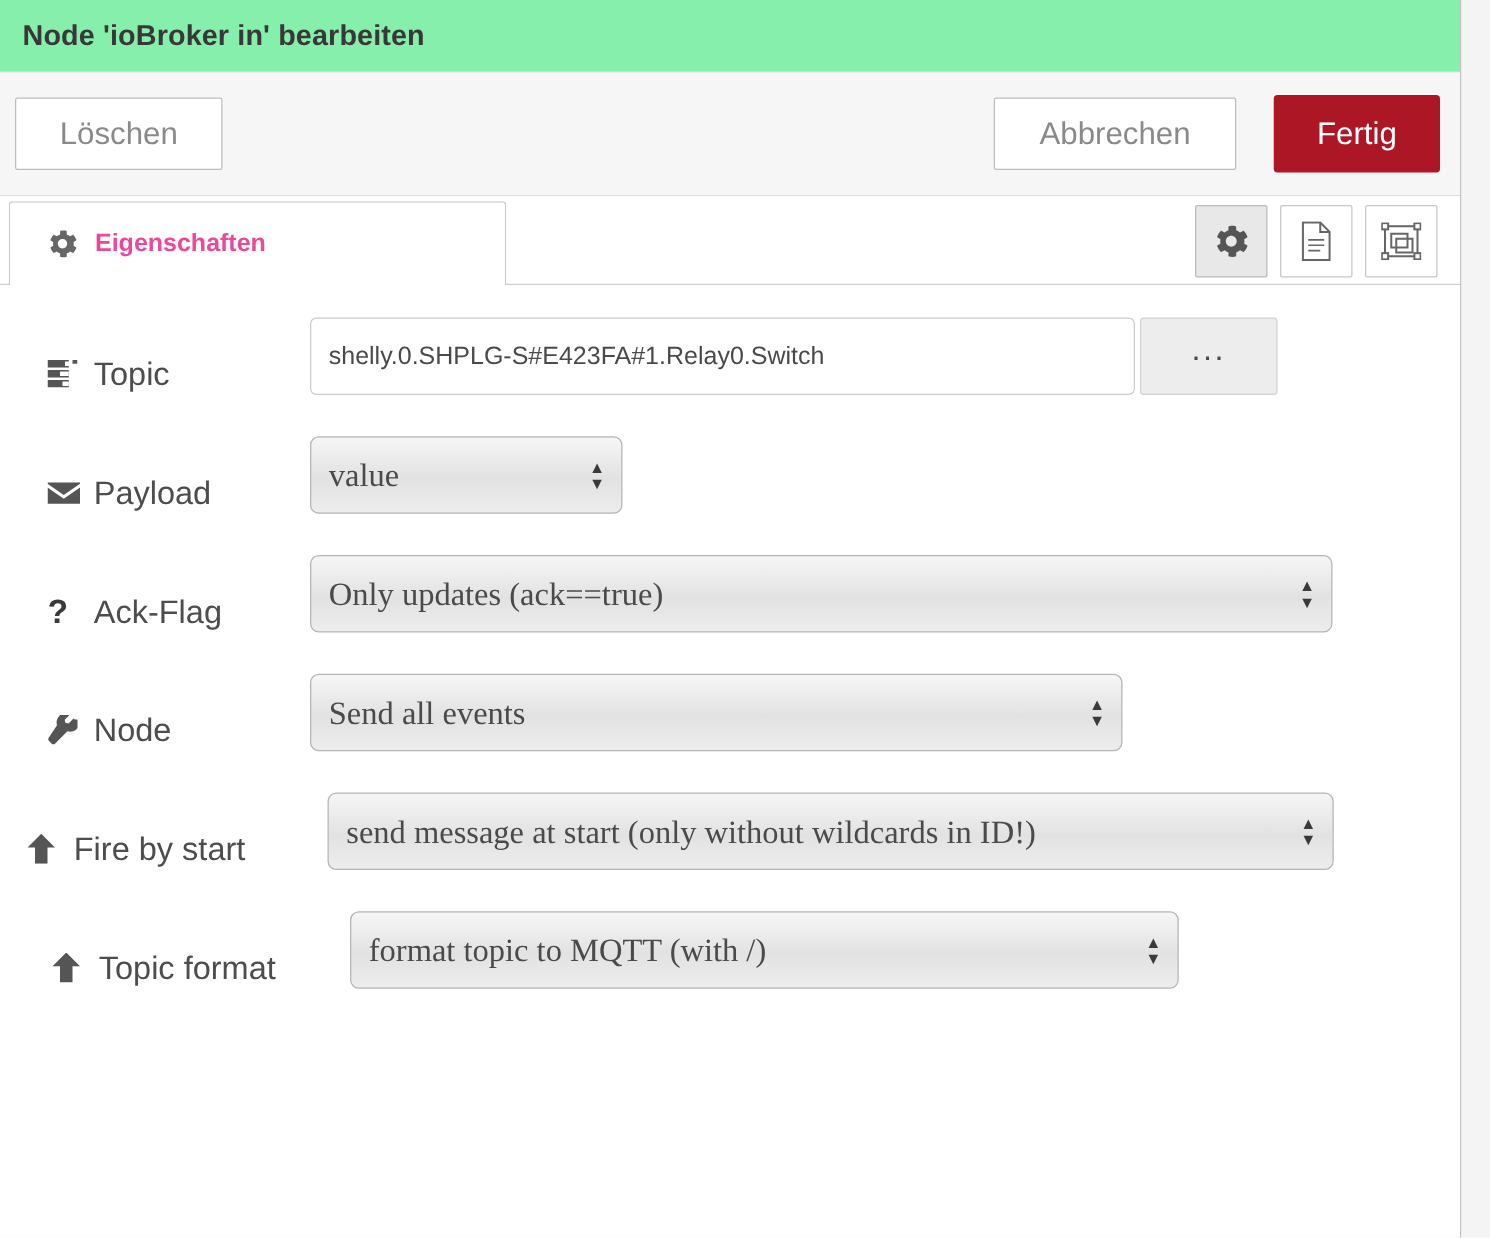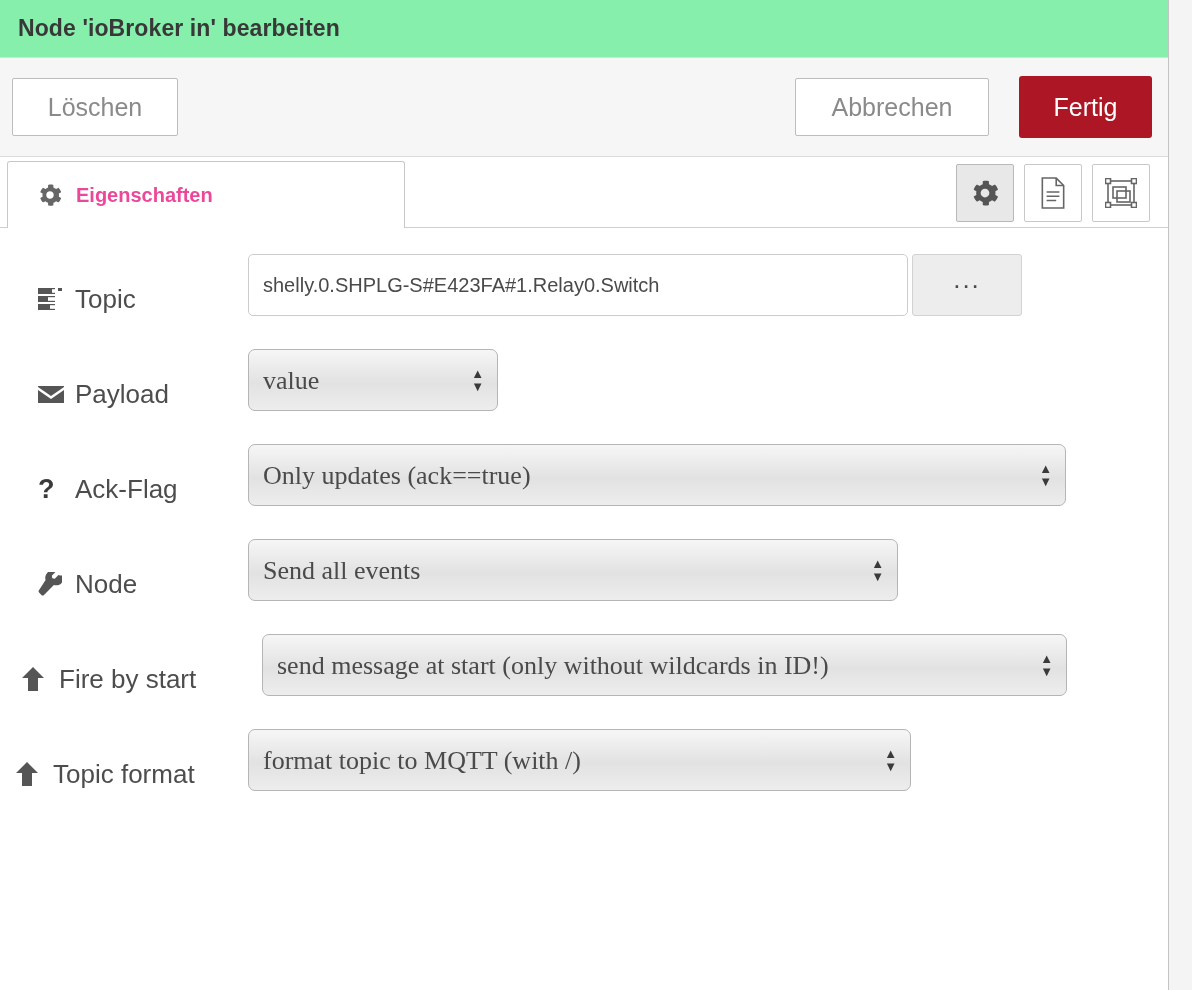--- a/index.html
+++ b/index.html
@@ -391,21 +391,21 @@
           <option>send message at start (only without wildcards in ID!)</option>
         </select>
         <span class="sel-arrows">
             <span>▲</span>
             <span>▼</span>
           </span>
       </div>
     </div>
 
     <div class="row">
-      <div class="row-label" style="width:248px;padding-left:16px">
+      <div class="row-label" style="width:280px;padding-left:42px">
         <span class="row-icon">
           <svg width="22" height="24" viewBox="0 0 22 24" fill="#555">
             <path d="M11 0 L22 11 h-6 v13 h-10 v-13 H0 z"></path>
           </svg>
         </span>
         <span class="lbl-text">Topic format</span>
       </div>
       <div class="sel-wrap">
         <select class="sel" style="width:663px">
           <option>format topic to MQTT (with /)</option>

